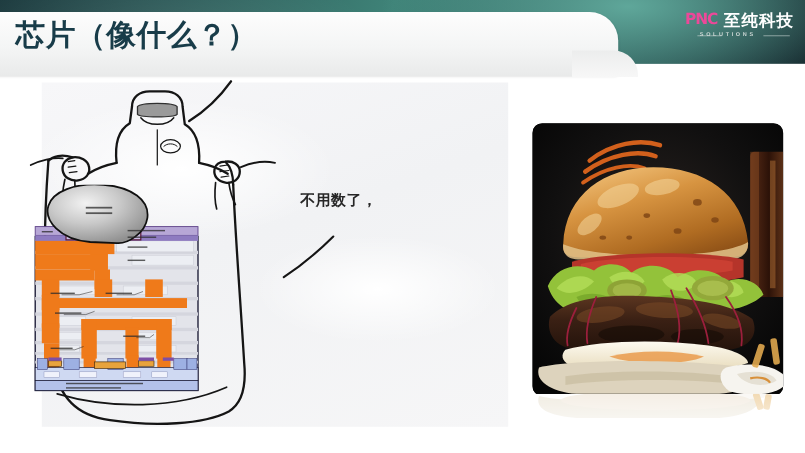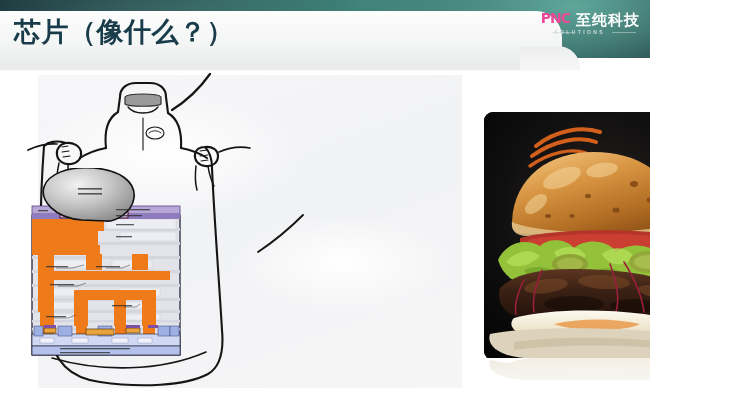--- a/index.html
+++ b/index.html
@@ -6,21 +6,21 @@
     margin: 0;
     padding: 0;
     background: #ffffff;
   }
   body {
     font-family: "Liberation Sans", "DejaVu Sans", sans-serif;
   }
 
   #slide {
     position: relative;
-    width: 650px;
+    width: 732px;
     height: 412px;
     overflow: hidden;
     background: #ffffff;
   }
 
   
   .header-band {
     position: absolute;
     left: 0; top: 0;
     width: 732px;
@@ -362,20 +362,21 @@
       <rect x="96" y="41" width="34" height="1.3"></rect>
       <rect x="96" y="47" width="26" height="1.3"></rect>
       <rect x="40" y="180" width="70" height="1.3"></rect>
       <rect x="40" y="184" width="50" height="1.3"></rect>
       <rect x="58" y="20" width="24" height="1.6"></rect>
       <rect x="58" y="25" width="24" height="1.6"></rect>
     </g>
   </svg>
 
   <div class="speech-text">
+    <div>不用数了，</div>
   </div>
 
   <div class="burger-wrap">
     <svg width="228" height="248" viewBox="0 0 228 248" aria-hidden="true">
       <defs>
         <radialGradient id="bgGlow" cx="50%" cy="42%" r="70%">
           <stop offset="0%" stop-color="#2a2320"></stop>
           <stop offset="60%" stop-color="#111010"></stop>
           <stop offset="100%" stop-color="#050505"></stop>
         </radialGradient>

